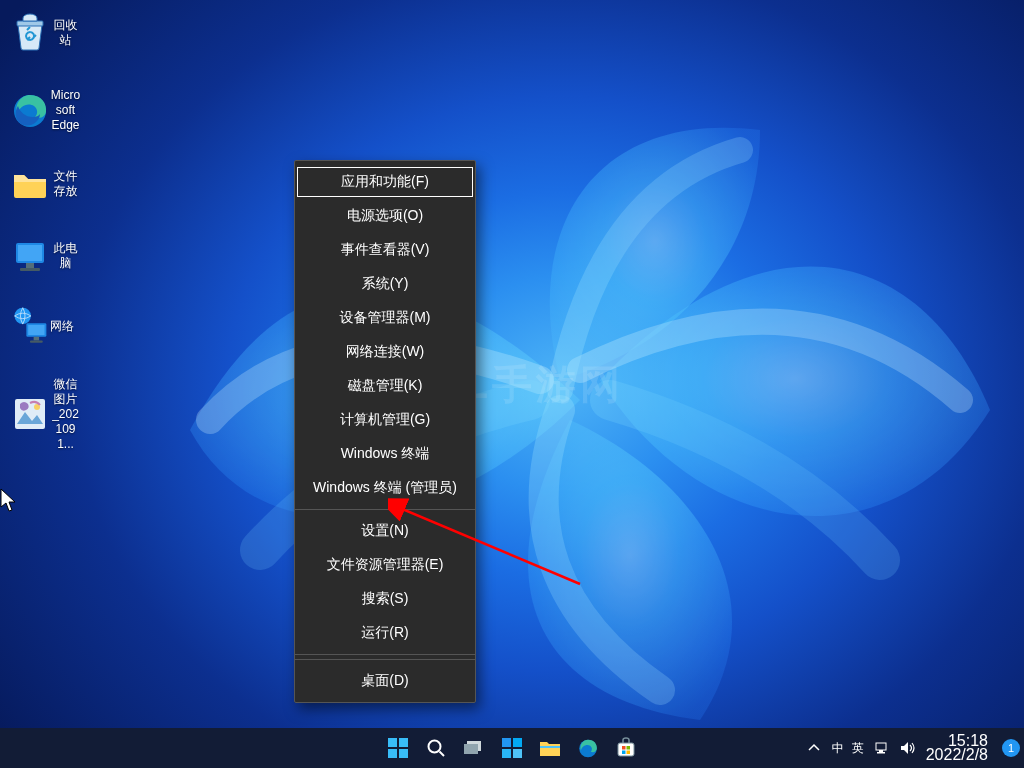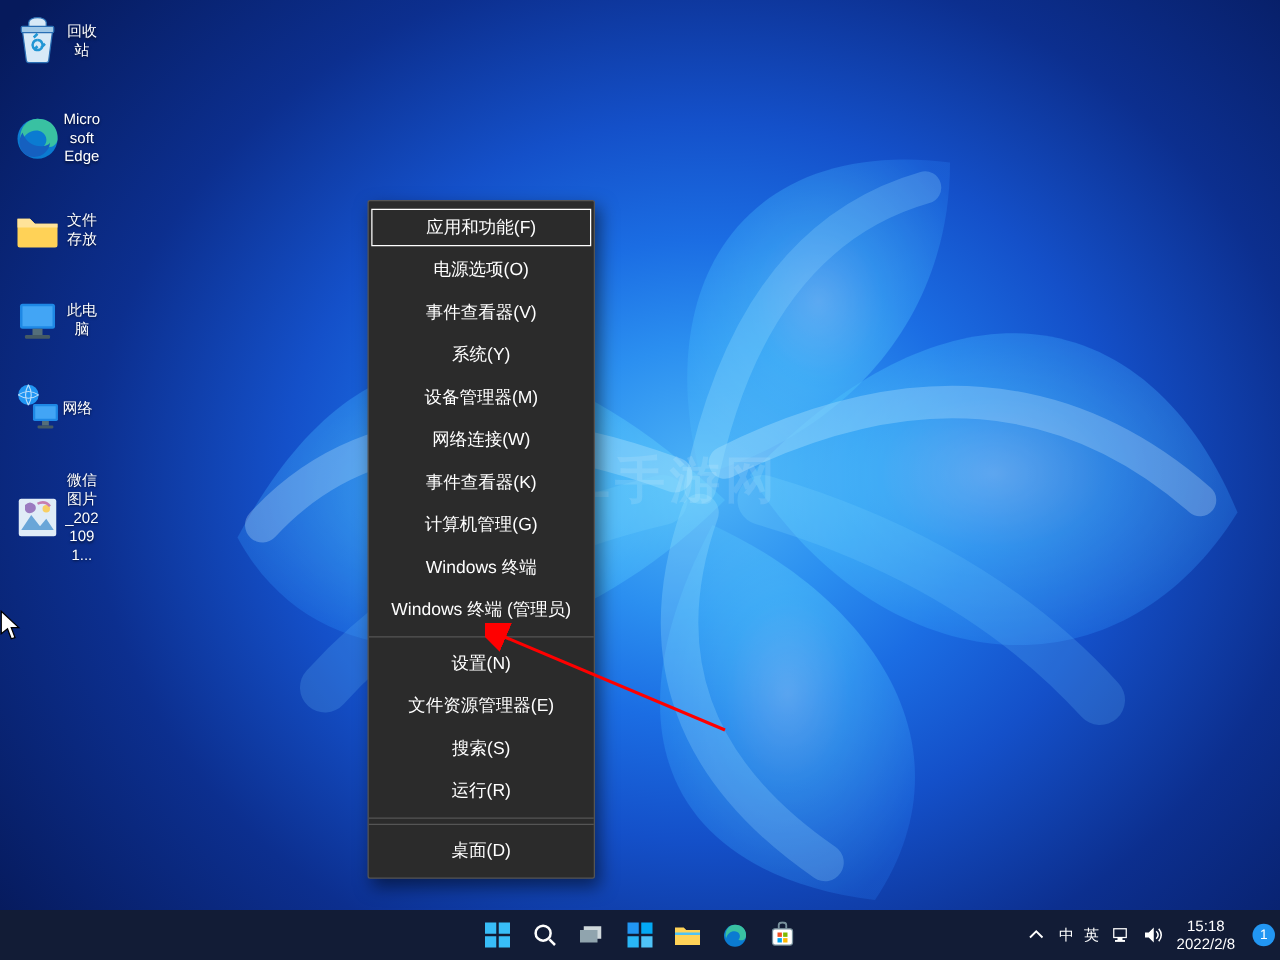--- a/index.html
+++ b/index.html
@@ -54,21 +54,21 @@
 
 .taskbar {
   position: absolute; left: 0; bottom: 0; width: 100%; height: 40px;
   background: #121c36;
   display: flex; align-items: center;
 }
 .tb-center { position: absolute; left: 50%; transform: translateX(-50%); display: flex; align-items: center; gap: 2px; }
 .tb-btn { width: 36px; height: 36px; display: flex; align-items: center; justify-content: center; border-radius: 4px; cursor: pointer; }
 .tb-right { position: absolute; right: 2px; display: flex; align-items: center; gap: 10px; height: 100%; }
 .tray-text { color: #fff; font-size: 12px; }
-.tray-clock { text-align: center; line-height: 14px; font-size: 12px; padding-right: 4px; }
+.tray-clock { text-align: right; line-height: 14px; font-size: 16px; padding-right: 4px; }
 .tray-ico { width: 16px; height: 16px; display: flex; align-items: center; justify-content: center; }
 .ime { display: flex; gap: 8px; }
 .notif-badge { width: 18px; height: 18px; border-radius: 50%; background: #2296f3; color: #fff; font-size: 11px; display: flex; align-items: center; justify-content: center; margin-right: 2px; }
 </style>
 </head>
 <body>
 
 <div class="desktop">
 
   <div class="bloom">
@@ -191,21 +191,21 @@
     <div class="winx-item">
         <span>系统(Y)</span>
       </div>
     <div class="winx-item">
         <span>设备管理器(M)</span>
       </div>
     <div class="winx-item">
         <span>网络连接(W)</span>
       </div>
     <div class="winx-item">
-        <span>事件查看器(K)</span>
+        <span>磁盘管理(K)</span>
       </div>
     <div class="winx-item">
         <span>计算机管理(G)</span>
       </div>
     <div class="winx-item">
         <span>Windows 终端</span>
       </div>
     <div class="winx-item">
         <span>Windows 终端 (管理员)</span>
       </div>

